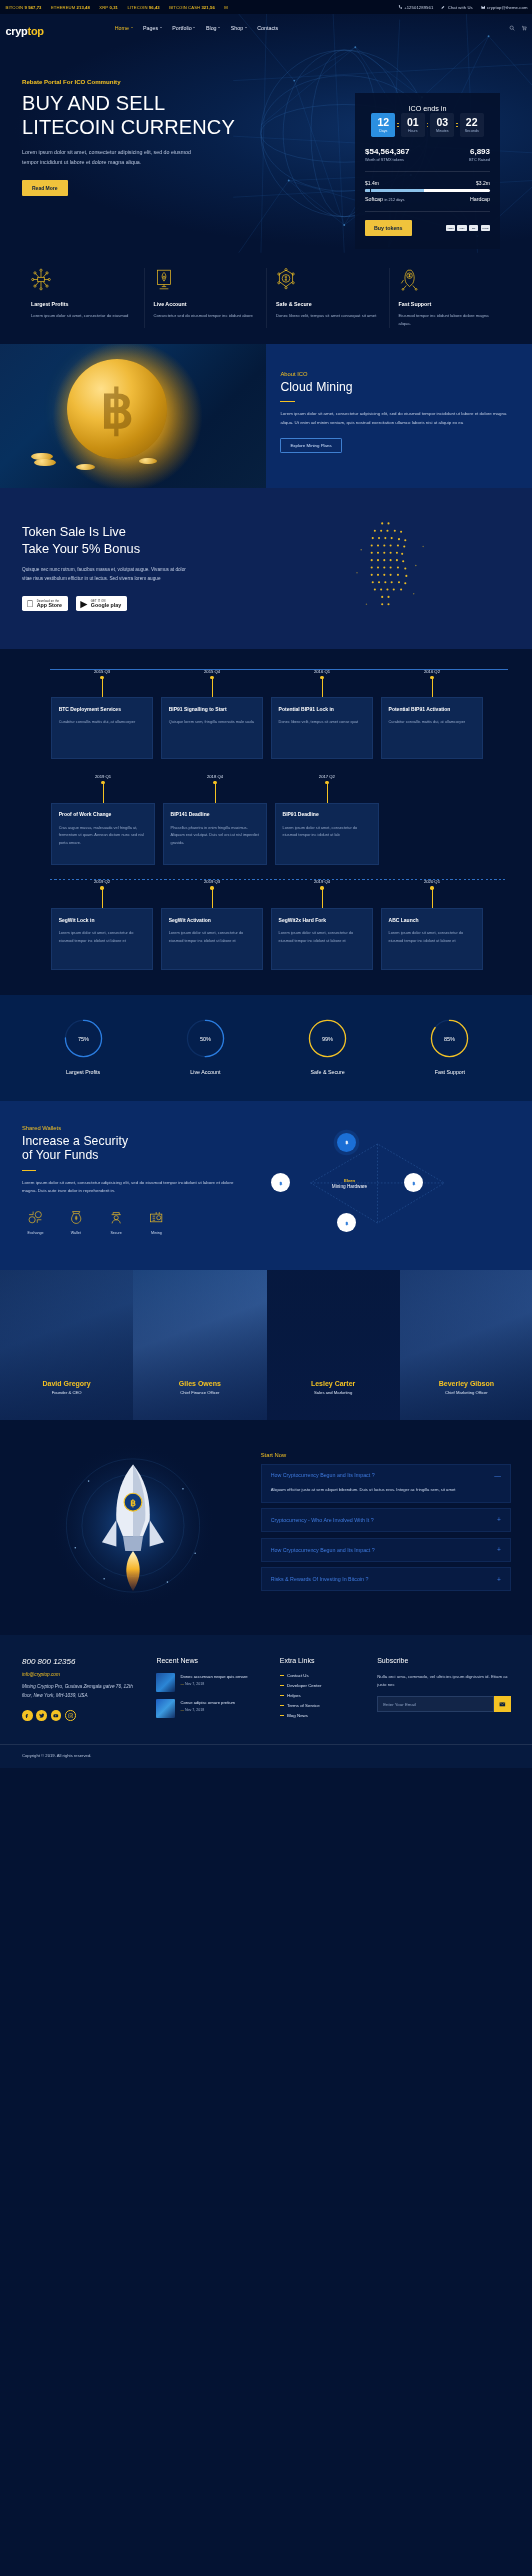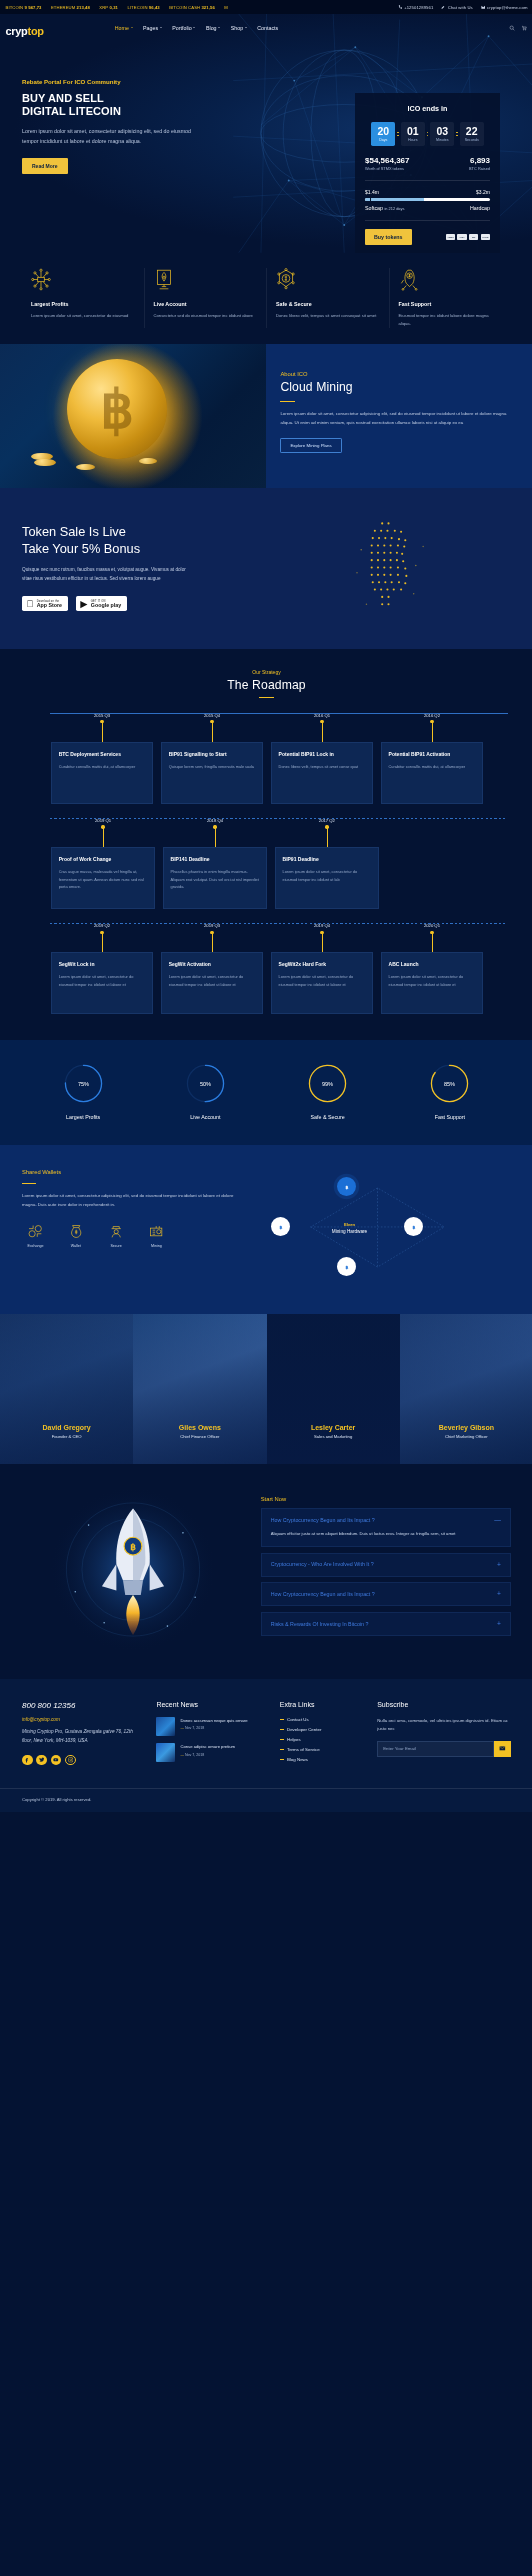--- a/index.html
+++ b/index.html
@@ -53,35 +53,35 @@
   .nav a { color: #e9eefb; text-decoration: none; display: inline-flex; align-items: center; gap: 1.7px; }
   .nav a.active { color: #f4c223; }
   .caret { width: 0; height: 0; border-left: 1.4px solid transparent; border-right: 1.4px solid transparent; border-top: 1.7px solid currentColor; opacity: .8; }
   .head-icons { margin-left: auto; display: flex; gap: 6.7px; align-items: center; }
   .head-icons svg { width: 6.1px; height: 6.1px; stroke: #e9eefb; fill: none; stroke-width: 1.6; }
 
   
   .hero-body { position: relative; z-index: 4; display: flex; padding-top: 31px; }
   .hero-left { width: 233px; }
   .eyebrow { color: #f4c223; font-size: 6.1px; margin-bottom: 6.7px; font-weight: 600; }
-  .h1 { font-size: 11px; line-height: 1.18; font-weight: 700; letter-spacing: 0.1px; }
+  .h1 { font-size: 20px; line-height: 1.18; font-weight: 400; letter-spacing: 0.1px; }
   .hero-p { font-size: 5.3px; color: #b9c6de; line-height: 1.8; margin-top: 9px; width: 183px; }
   .btn-y {
     display: inline-block; background: #f0c33c; color: #0b1f3f;
     font-size: 5px; font-weight: 600; padding: 5px 10px; margin-top: 12.2px;
     border: 0; border-radius: 1.1px; cursor: pointer;
   }
 
   
   .ico {
     position: absolute; right: 11px; top: 14.4px; width: 145px;
     background: rgba(4,17,45,.93); padding: 11px 10px 12.2px;
     z-index: 6;
   }
-  .ico h3 { text-align: center; font-size: 7.2px; font-weight: 700; margin-bottom: 9px; }
+  .ico h3 { text-align: center; font-size: 7.2px; font-weight: 400; }
   .cd { display: flex; align-items: center; justify-content: center; gap: 1.1px; }
   .cd-box { width: 24px; padding: 3.9px 0 3.3px; text-align: center; background: rgba(255,255,255,.06); border-radius: 1.7px; }
   .cd-box.on { background: #2b8fe0; }
   .cd-num { font-size: 10.5px; font-weight: 700; line-height: 1; }
   .cd-lab { font-size: 3.6px; color: #9fb3d4; margin-top: 2.2px; }
   .cd-box.on .cd-lab { color: #e6f2ff; }
   .cd-dots { display: flex; flex-direction: column; gap: 2.2px; padding: 0 1.1px; }
   .cd-dots i { width: 1.1px; height: 1.1px; background: #f4c223; border-radius: 50%; display: block; }
   .ico-stats { display: flex; justify-content: space-between; margin-top: 10px; }
   .ico-stats .v { font-size: 8px; font-weight: 600; }
@@ -358,31 +358,31 @@
       </div>
     </div>
   </div>
 
   <div class="hero-body">
     <div class="wrap" style="position:relative;">
       <div class="hero-left">
         <div class="eyebrow">Rebate Portal For ICO Community</div>
         <div class="h1">
           <div>BUY AND SELL</div>
-          <div>DIGITAL LITECOIN</div>
+          <div>LITECOIN CURRENCY</div>
         </div>
         <p class="hero-p">Lorem ipsum dolor sit amet, consectetur adipisicing elit, sed do eiusmod tempor incididunt ut labore et dolore magna aliqua.</p>
         <button class="btn-y">Read More</button>
       </div>
 
       <div class="ico">
         <h3>ICO ends in</h3>
         <div class="cd">
           <div class="cd-box on">
-            <div class="cd-num">20</div>
+            <div class="cd-num">12</div>
             <div class="cd-lab">Days</div>
           </div>
           <div class="cd-dots">
               <i></i>
               <i></i>
             </div>
           <div class="cd-box">
             <div class="cd-num">01</div>
             <div class="cd-lab">Hours</div>
           </div>
@@ -613,25 +613,20 @@
           <circle cx="88" cy="170" r="1.4" opacity=".5"></circle>
             <circle cx="178" cy="150" r="1.4" opacity=".5"></circle>
         </g>
       </svg>
     </div>
   </div>
 </section>
 
 <section class="road">
   <div class="wrap">
-    <div class="sec-head">
-      <div class="kicker">Our Strategy</div>
-      <div class="h2">The Roadmap</div>
-      <div class="rule"></div>
-    </div>
 
     <div class="rm-row">
       <div class="rm-line"></div>
       <div class="rm-cards">
         <div class="rm-card">
           <div class="rm-q">2015 Q3</div>
           <div class="rm-stem">
               <u></u>
               <i></i>
             </div>
@@ -801,20 +796,24 @@
       </svg>
       <h4>Fast Support</h4>
     </div>
   </div>
 </section>
 
 <section class="sec-wal">
   <div class="wrap">
     <div class="sw-left">
       <div class="kicker">Shared Wallets</div>
+      <div class="h2">
+        <div>Increase a Security</div>
+        <div>of Your Funds</div>
+      </div>
       <div class="rule"></div>
       <p class="body-p">Lorem ipsum dolor sit amet, consectetur adipisicing elit, sed do eiusmod tempor incididunt ut labore et dolore magna. Duis aute irure dolor in reprehenderit in.</p>
       <div class="sw-icons">
         <div class="sw-ic">
           <svg viewBox="0 0 28 28">
               <circle cx="8" cy="19" r="6"></circle>
               <circle cx="20" cy="9" r="6"></circle>
               <path d="M2 9h8V3M26 19h-8v6"></path>
             </svg>
           <span>Exchange</span>

